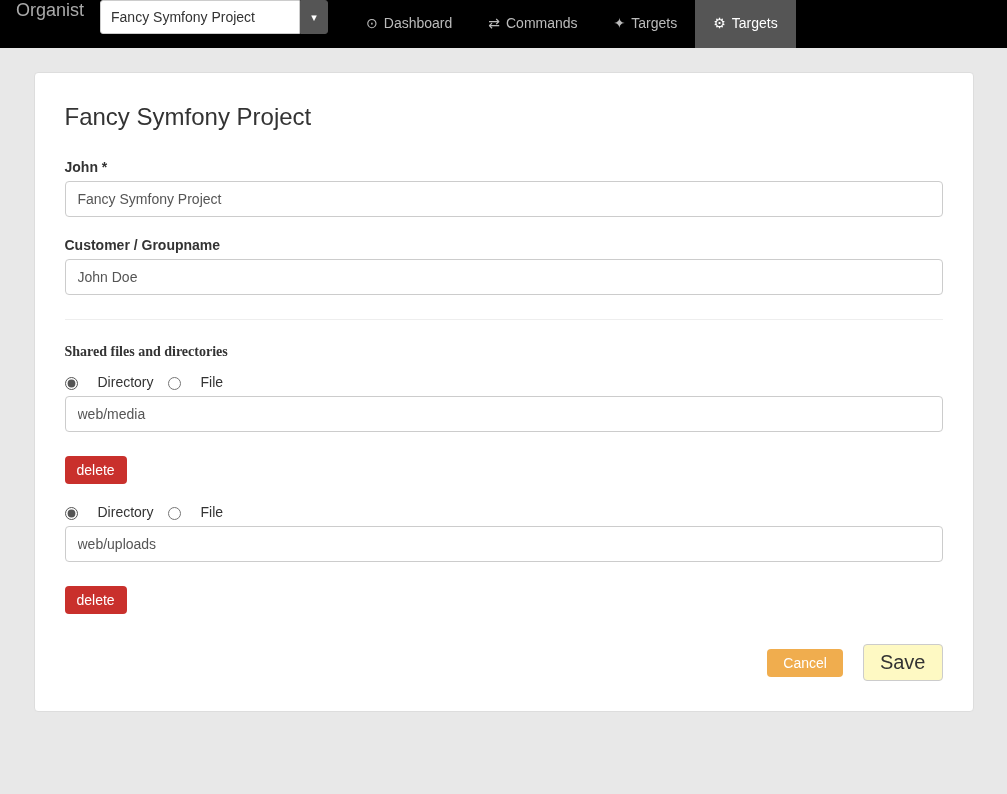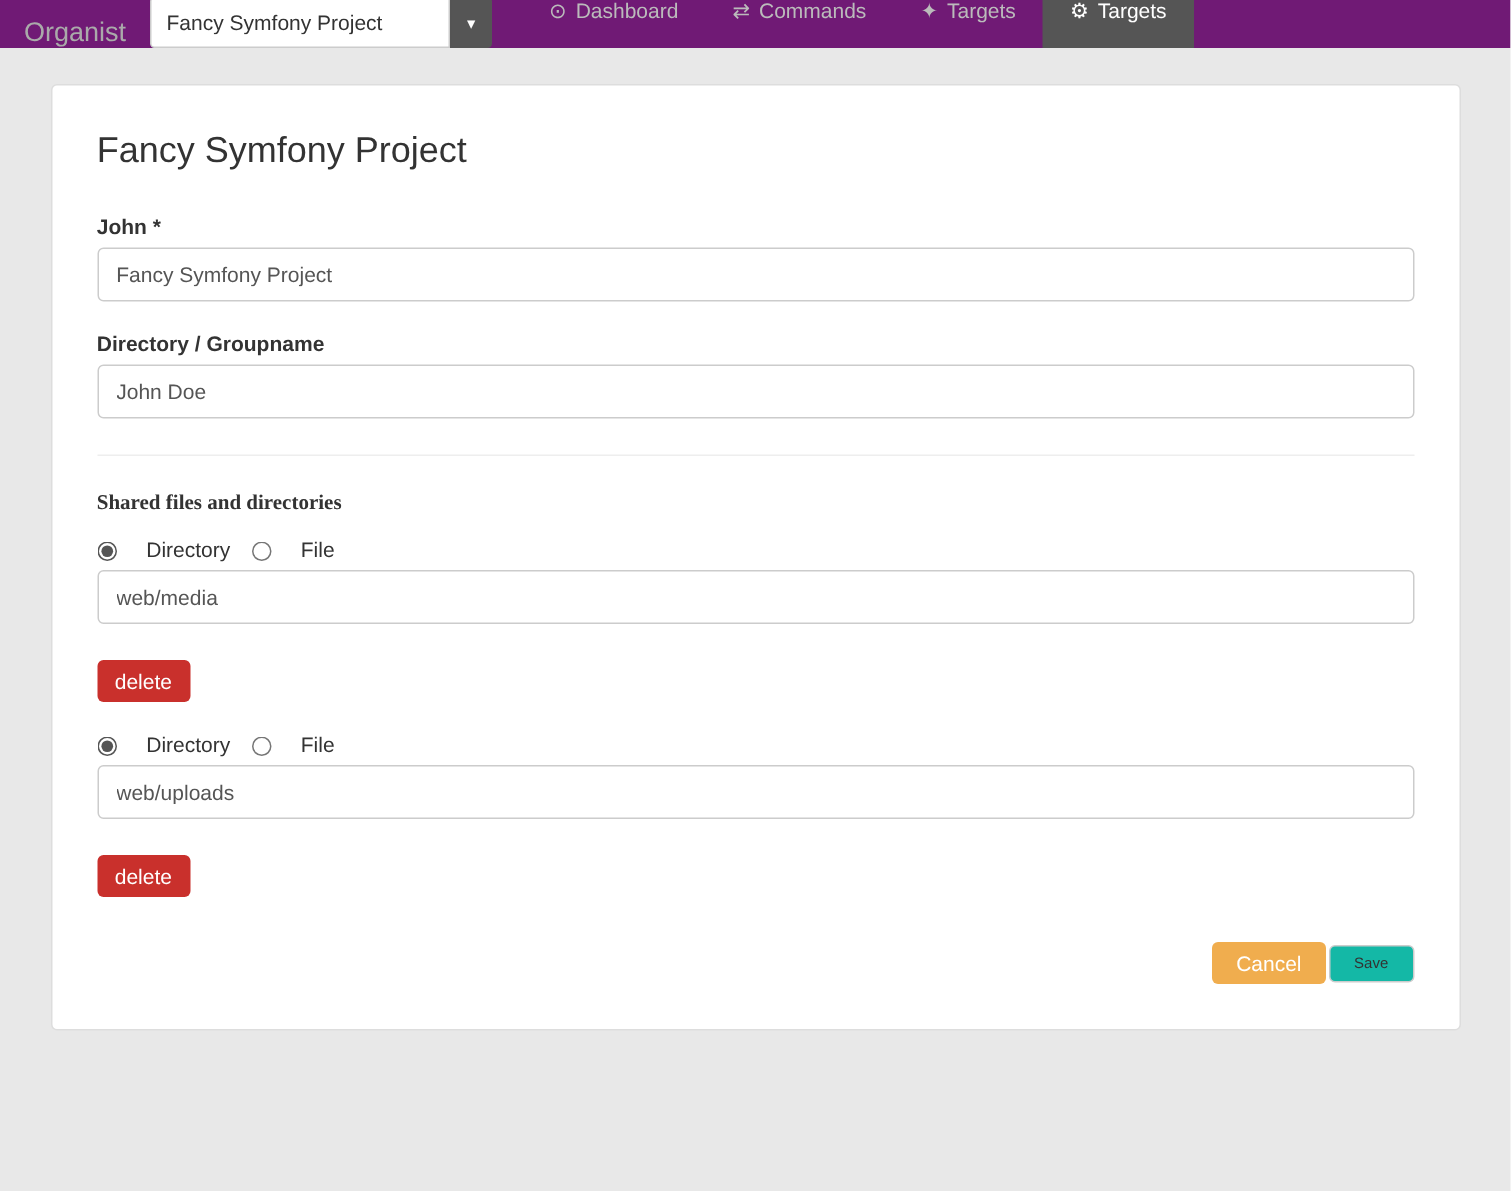--- a/index.html
+++ b/index.html
@@ -5,24 +5,24 @@
     * { box-sizing: border-box; margin: 0; padding: 0; }
     body {
       font-family: "Helvetica Neue", Helvetica, Arial, sans-serif;
       font-size: 14px;
       background-color: #e8e8e8;
       color: #333;
     }
 
     
     .navbar {
-      background-color: #701a75;
-      display: flex;
-      align-items: flex-end;
-      height: 32px;
+      background-color: #000000;
+      display: flex;
+      align-items: flex-start;
+      height: 48px;
       padding: 0 16px;
       gap: 0;
     }
     .navbar-brand {
       color: #aaa;
       font-size: 18px;
       font-weight: 300;
       margin-right: 16px;
       white-space: nowrap;
     }
@@ -166,39 +166,39 @@
       font-size: 14px;
       cursor: pointer;
       display: inline-block;
       margin-top: 4px;
     }
 
     .form-actions {
       display: flex;
       justify-content: flex-end;
       align-items: center;
-      gap: 2px;
+      gap: 20px;
       margin-top: 30px;
     }
     .btn-cancel {
       background-color: #f0ad4e;
       color: #fff;
       border: none;
       border-radius: 4px;
       padding: 6px 16px;
       font-size: 14px;
       cursor: pointer;
     }
     .btn-save {
-      background-color: #14b8a6;
+      background-color: #fef9c3;
       color: #333;
       border: 1px solid #ccc;
       border-radius: 4px;
       padding: 6px 16px;
-      font-size: 10px;
+      font-size: 20px;
       cursor: pointer;
     }
 
     .divider {
       border: none;
       border-top: 1px solid #eee;
       margin: 24px 0;
     }
   </style>
 </head>
@@ -238,21 +238,21 @@
   <div class="form-card">
 
     <h1 class="form-title">Fancy Symfony Project</h1>
 
     <div class="form-group">
       <label class="form-label">John *</label>
       <input class="form-control" type="text" value="Fancy Symfony Project" style="">
     </div>
 
     <div class="form-group">
-      <label class="form-label">Directory / Groupname</label>
+      <label class="form-label">Customer / Groupname</label>
       <input class="form-control" type="text" value="John Doe" style="">
     </div>
 
     <hr class="divider">
 
     <div class="form-group">
       <div class="section-label">Shared files and directories</div>
 
       
       <div class="shared-item">

